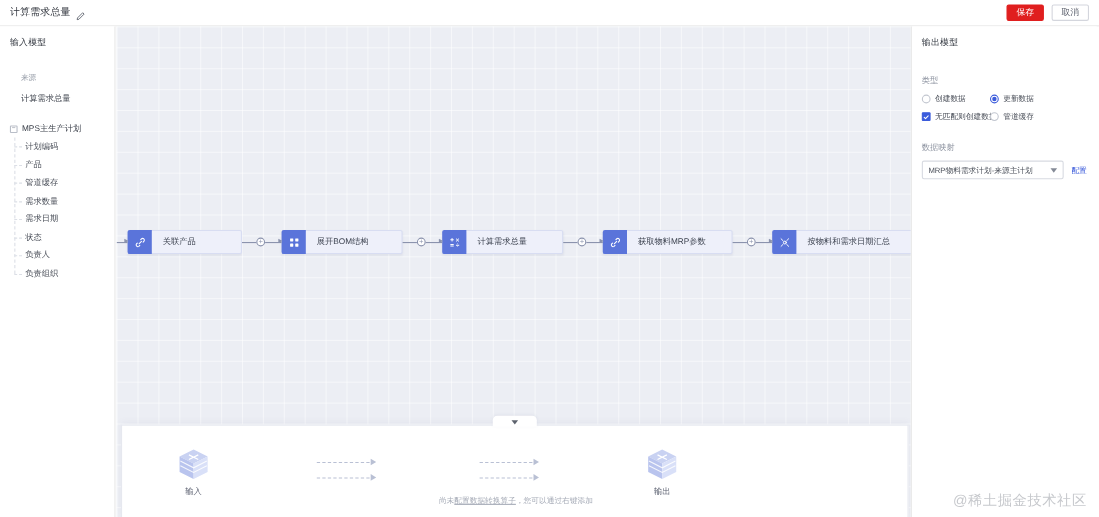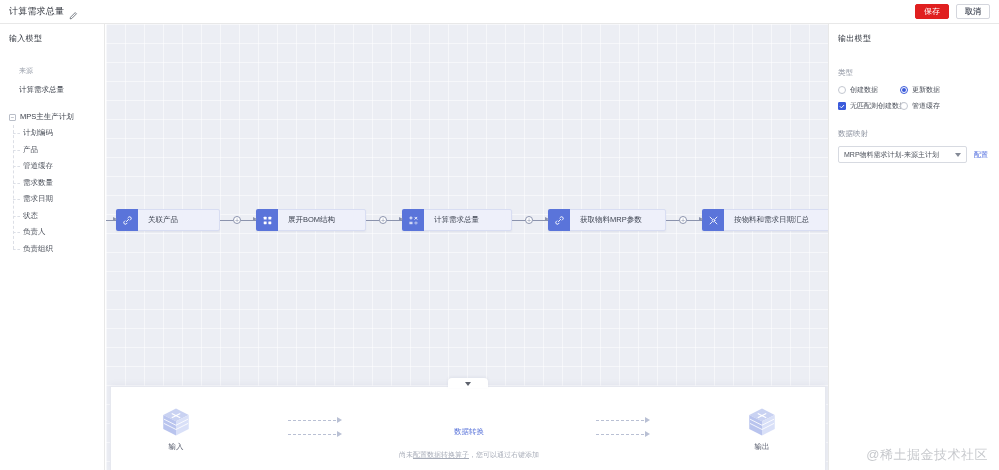--- a/index.html
+++ b/index.html
@@ -20,21 +20,21 @@
     display: flex; align-items: center;
   }
   .hdr-title-wrap { display: flex; align-items: center; padding-left: 9px; gap: 4px; }
   .hdr-title { font-size: 9px; color: #30343d; letter-spacing: .2px; }
   .pencil-icon { width: 10px; height: 10px; display: block; }
   .hdr-actions { margin-left: auto; display: flex; align-items: center; gap: 7px; padding-right: 9px; }
   .btn { height: 15px; min-width: 34px; padding: 0 8px; font-size: 8px;
          display: flex; align-items: center; justify-content: center;
          border-radius: 2px; cursor: pointer; line-height: 1; }
   .btn-primary { background: #e01f1f; color: #fff; border: 1px solid #e01f1f; }
-  .btn-default { background: #fff; color: #5a5f6b; border: 1px solid #d4d6dd; font-weight: bold; }
+  .btn-default { background: #fff; color: #5a5f6b; border: 1px solid #d4d6dd; }
 
   
   .sidebar {
     position: absolute; top: 24px; left: 0;
     width: 105px; height: 446px;
     background: #ffffff;
     border-right: 1px solid #e8e8e8;
     padding: 9px 0 0 0;
   }
   .panel-heading { font-size: 8px; color: #2f343d; padding: 0 0 0 9px; font-weight: 500; letter-spacing:.3px;}
@@ -346,23 +346,20 @@
             <path d="M7 20l17 8.6L41 20M7 26l17 8.6L41 26" stroke="#ffffff" stroke-width="1.4" fill="none" opacity=".85"></path>
           </svg>
           <span class="cap">输入</span>
         </div>
 
         <div class="bp-arrows">
           <span class="dash-arrow"></span>
           <span class="dash-arrow"></span>
         </div>
 
-        <div class="bp-center">
-          <span class="bp-center-label">数据转换</span>
-        </div>
 
         <div class="bp-arrows">
           <span class="dash-arrow"></span>
           <span class="dash-arrow"></span>
         </div>
 
         <div class="bp-endpoint">
           <svg class="cube" viewBox="0 0 48 48">
             <polygon points="24,5 42,14 24,23 6,14" fill="#c9d2f2"></polygon>
             <polygon points="6,14 24,23 24,43 6,34" fill="#b9c4ee"></polygon>

